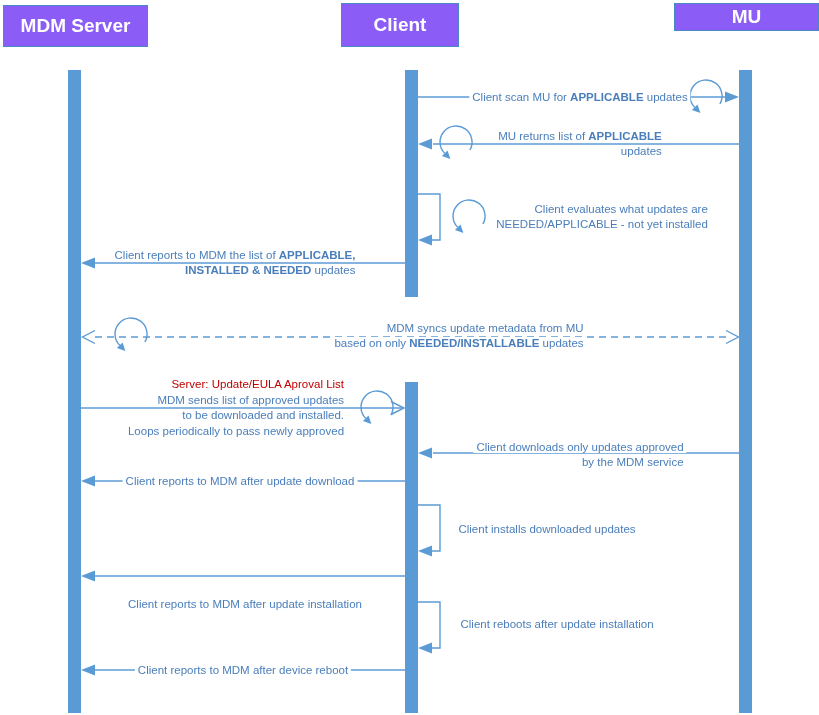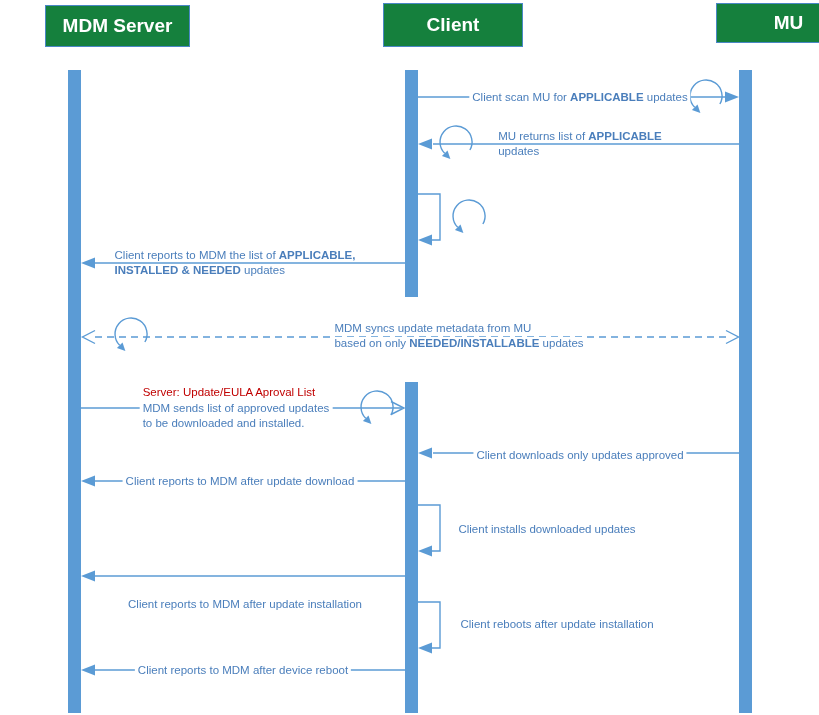--- a/index.html
+++ b/index.html
@@ -1,30 +1,30 @@
 <!DOCTYPE html>
 <html><head>
 <meta charset="utf-8">
 <style>
   html,body{margin:0;padding:0;background:#fff;}
   .canvas{position:relative;width:819px;height:715px;background:#fff;overflow:hidden;
           font-family:"Liberation Sans",sans-serif;}
   .wires{position:absolute;left:0;top:0;z-index:1;}
-  .actor{position:absolute;z-index:3;background:#15803d;border:1px solid #4a87c5;
+  .actor{position:absolute;z-index:3;background:#8b5cf6;border:1px solid #4a87c5;
          color:#fff;font-weight:bold;font-size:19px;display:flex;align-items:center;
-         justify-content:center;box-sizing:border-box;margin-left:42px;}
+         justify-content:center;box-sizing:border-box;}
   #actor-mdm{left:3px;top:5px;width:145px;height:42px;}
-  #actor-client{left:341px;top:3px;width:140px;height:44px;}
-  #actor-mu{left:674px;top:3px;width:145px;height:40px;}
+  #actor-client{left:341px;top:3px;width:118px;height:44px;}
+  #actor-mu{left:674px;top:3px;width:145px;height:28px;}
   .life{position:absolute;z-index:2;background:#5B9BD5;width:13px;}
   #life-mdm{left:68px;top:70px;height:643px;}
   #life-client-1{left:405px;top:70px;height:227px;}
   #life-client-2{left:405px;top:382px;height:331px;}
   #life-mu{left:739px;top:70px;height:643px;}
-  .lbl{position:absolute;z-index:4;transform:translate(-50%,-50%);text-align:left;
+  .lbl{position:absolute;z-index:4;transform:translate(-50%,-50%);text-align:right;
        font-size:11.5px;line-height:15px;color:#4A7EBB;white-space:nowrap;}
   .lbl .bg{background:#fff;padding:0 3px;}
   .lbl b{font-weight:bold;}
   .red{color:#C00000;}
   #t1{left:580px;top:97px;}
   #t2{left:580px;top:144px;}
   #t3{left:602px;top:217px;}
   #t4{left:235px;top:263px;}
   #t5{left:411px;top:336px;margin-left:48px;}
   #t6{left:236px;top:408px;line-height:15.5px;}
@@ -109,39 +109,45 @@
 
   <div class="lbl" id="t1">
     <div><span class="bg"><span>Client scan MU for </span><b>APPLICABLE</b><span> updates</span></span></div>
   </div>
 
   <div class="lbl" id="t2">
     <div><span class="bg"><span>MU returns list of </span><b>APPLICABLE</b></span></div>
     <div><span class="bg">updates</span></div>
   </div>
 
+  <div class="lbl" id="t3">
+    <div><span class="bg">Client evaluates what updates are</span></div>
+    <div><span class="bg">NEEDED/APPLICABLE - not yet installed</span></div>
+  </div>
 
   <div class="lbl" id="t4">
     <div><span class="bg"><span>Client reports to MDM the list of </span><b>APPLICABLE,</b></span></div>
     <div><span class="bg"><b>INSTALLED &amp; NEEDED</b><span> updates</span></span></div>
   </div>
 
   <div class="lbl" id="t5">
     <div><span class="bg">MDM syncs update metadata from MU</span></div>
     <div><span class="bg"><span>based on only </span><b>NEEDED/INSTALLABLE</b><span> updates</span></span></div>
   </div>
 
   <div class="lbl" id="t6">
     <div class="red"><span class="bg">Server: Update/EULA Aproval List</span></div>
     <div><span class="bg">MDM sends list of approved updates</span></div>
     <div><span class="bg">to be downloaded and installed.</span></div>
+    <div><span class="bg">Loops periodically to pass newly approved</span></div>
   </div>
 
   <div class="lbl" id="t7">
     <div><span class="bg">Client downloads only updates approved</span></div>
+    <div><span class="bg">by the MDM service</span></div>
   </div>
 
   <div class="lbl" id="t8">
     <div><span class="bg">Client reports to MDM after update download</span></div>
   </div>
 
   <div class="lbl" id="t9">
     <div><span class="bg">Client installs downloaded updates</span></div>
   </div>
 

